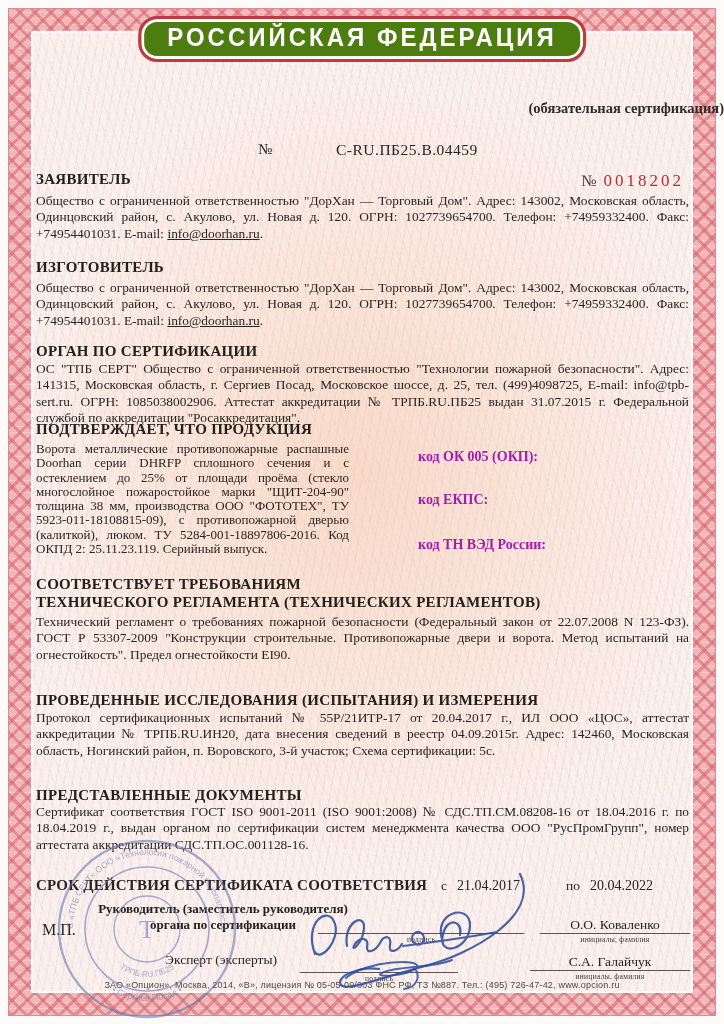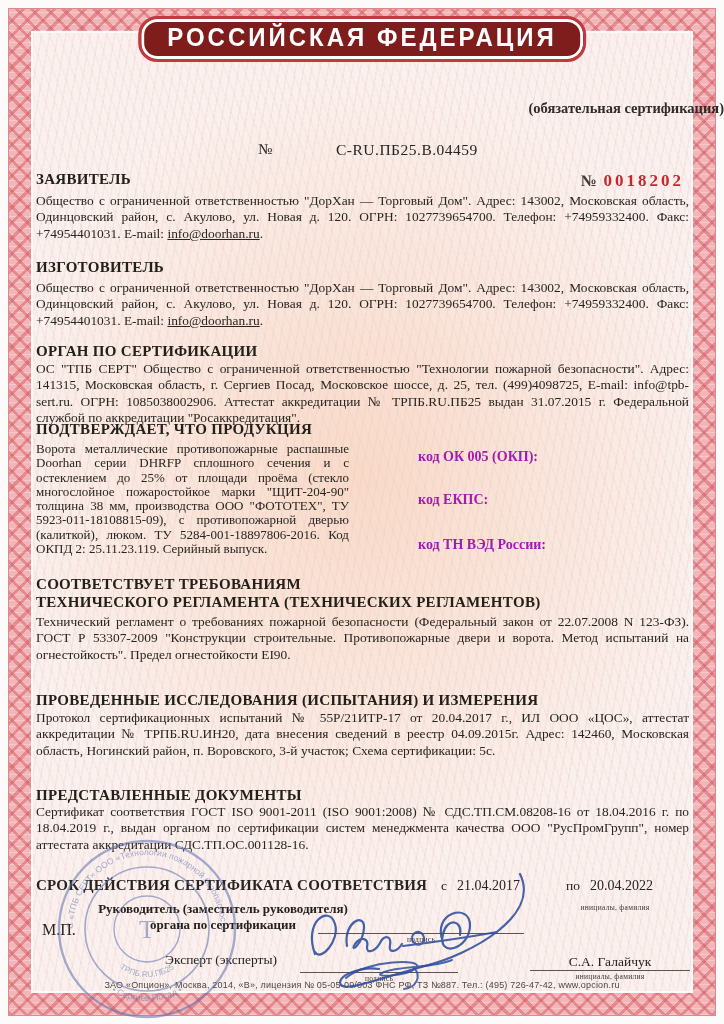--- a/index.html
+++ b/index.html
@@ -14,39 +14,39 @@
     border:1px solid #d98a8f;}
   .paper{position:absolute;inset:33px;background-color:#faf1ee;
     background-image:
       radial-gradient(55% 42% at 50% 46%, rgba(246,199,170,.55) 0%, rgba(246,199,170,0) 100%),
       repeating-linear-gradient(100deg, rgba(228,156,156,.14) 0 1.5px, transparent 1.5px 8px),
       repeating-linear-gradient(70deg, rgba(228,156,156,.10) 0 1.5px, transparent 1.5px 9px);
     box-shadow:0 0 0 2px rgba(255,255,255,.95);}
   .content{position:absolute;inset:0;z-index:2;}
 
   .banner{position:absolute;top:16px;left:50%;transform:translateX(-50%);
-    background:#7f1d1d;border:3px solid #c23940;border-radius:19px;
+    background:#4d7c0f;border:3px solid #c23940;border-radius:19px;
     box-shadow:inset 0 0 0 3px #ffffff;padding:5px 26px 7px;}
   .banner-text{font-family:"Liberation Sans", sans-serif;font-weight:bold;color:#fff;
     font-size:24px;letter-spacing:3px;white-space:nowrap;transform:scaleY(1.05);}
 
   .doc-title{position:absolute;top:68px;width:100%;text-align:center;
     font-size:27px;letter-spacing:2px;color:#3b3734;}
   .doc-subtitle{position:absolute;top:100px;width:100%;text-align:right;
     font-size:14.5px;font-weight:bold;color:#2f2b28;}
 
   .numrow-label{position:absolute;left:258px;top:141px;font-size:15px;}
   .numrow-value{position:absolute;left:336px;top:141px;font-size:15.5px;letter-spacing:.5px;}
 
   .h{position:absolute;left:36px;font-weight:bold;font-size:15px;letter-spacing:.3px;color:#232019;}
   .body{position:absolute;left:36px;width:653px;font-size:13.4px;line-height:16.4px;
     text-align:justify;color:#282420;}
   .u{text-decoration:underline;}
 
-  .form-number{position:absolute;top:171px;right:40px;font-size:16px;letter-spacing:1px;font-weight:bold;}
+  .form-number{position:absolute;top:171px;right:40px;font-size:16px;letter-spacing:1px;}
   .form-number .no{color:#4a3a38;margin-right:6px;}
   .form-number .digits{color:#c4282d;letter-spacing:3px;font-size:17px;}
 
   .product-body{width:313px;line-height:14.3px;font-size:13px;}
   .code-label{position:absolute;left:418px;font-weight:bold;font-size:14px;color:#a21caf;}
 
   .validity{position:absolute;left:36px;top:877px;display:flex;align-items:baseline;}
   .validity .vh{font-weight:bold;font-size:15px;letter-spacing:.2px;}
   .validity .sm{font-size:13.5px;margin-left:14px;}
   .validity .dt{font-size:14px;margin-left:10px;}
@@ -126,20 +126,21 @@
       <div>Руководитель (заместитель руководителя)</div>
       <div>органа по сертификации</div>
     </div>
     <div class="mp">М.П.</div>
 
     <div class="sig-box" style="left:318px;top:902px;width:206px">
       <div class="line" style="height:31px"></div>
       <div class="cap">подпись</div>
     </div>
     <div class="sig-box" style="left:540px;top:902px;width:150px">
+      <div class="nm line" style="height:31px">О.О. Коваленко</div>
       <div class="cap">инициалы, фамилия</div>
     </div>
 
     <div class="expert-role">Эксперт (эксперты)</div>
     <div class="sig-box" style="left:300px;top:942px;width:158px">
       <div class="line" style="height:30px"></div>
       <div class="cap">подпись</div>
     </div>
     <div class="sig-box" style="left:530px;top:940px;width:160px">
       <div class="nm line" style="height:30px">С.А. Галайчук</div>

